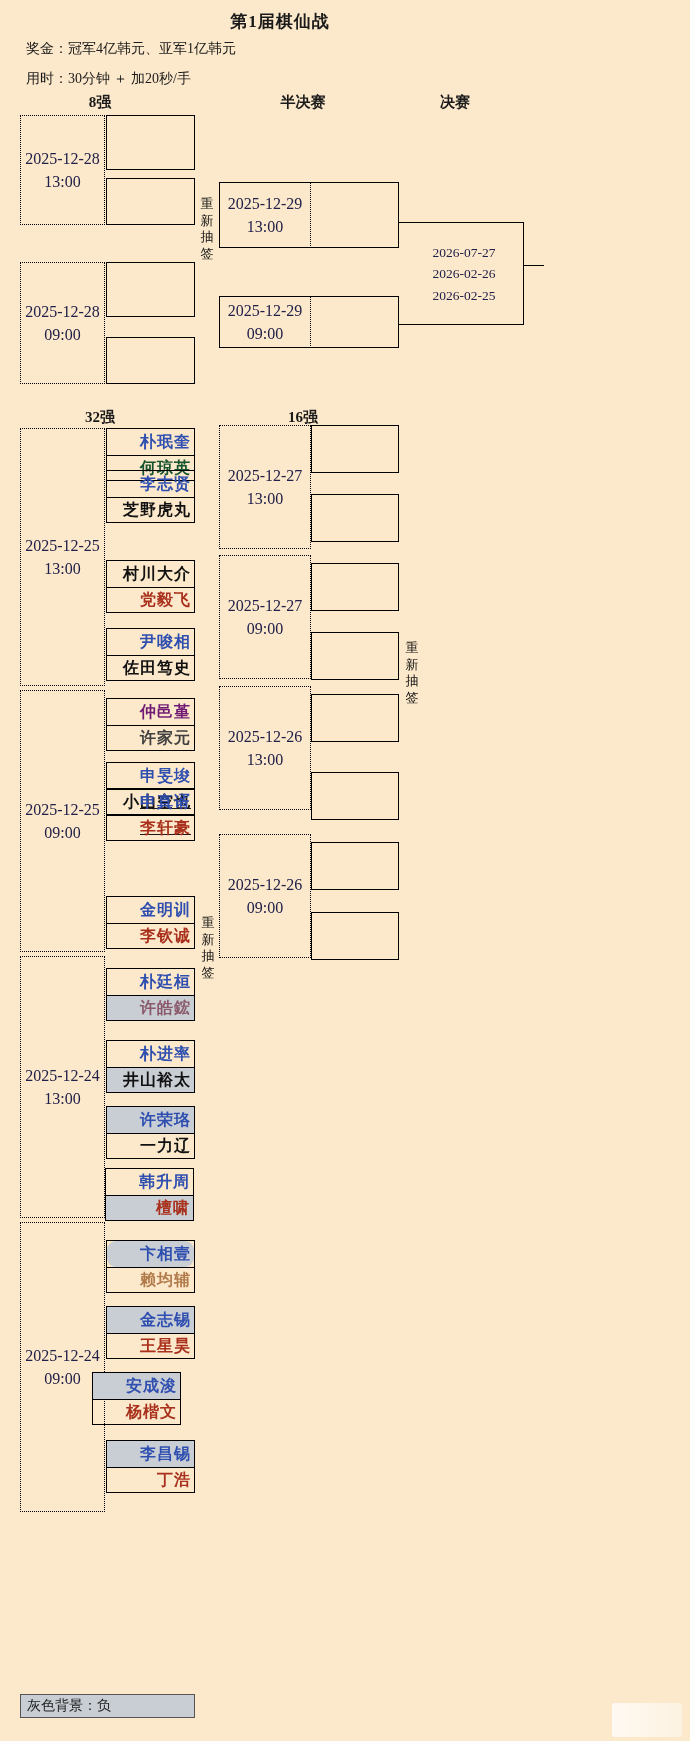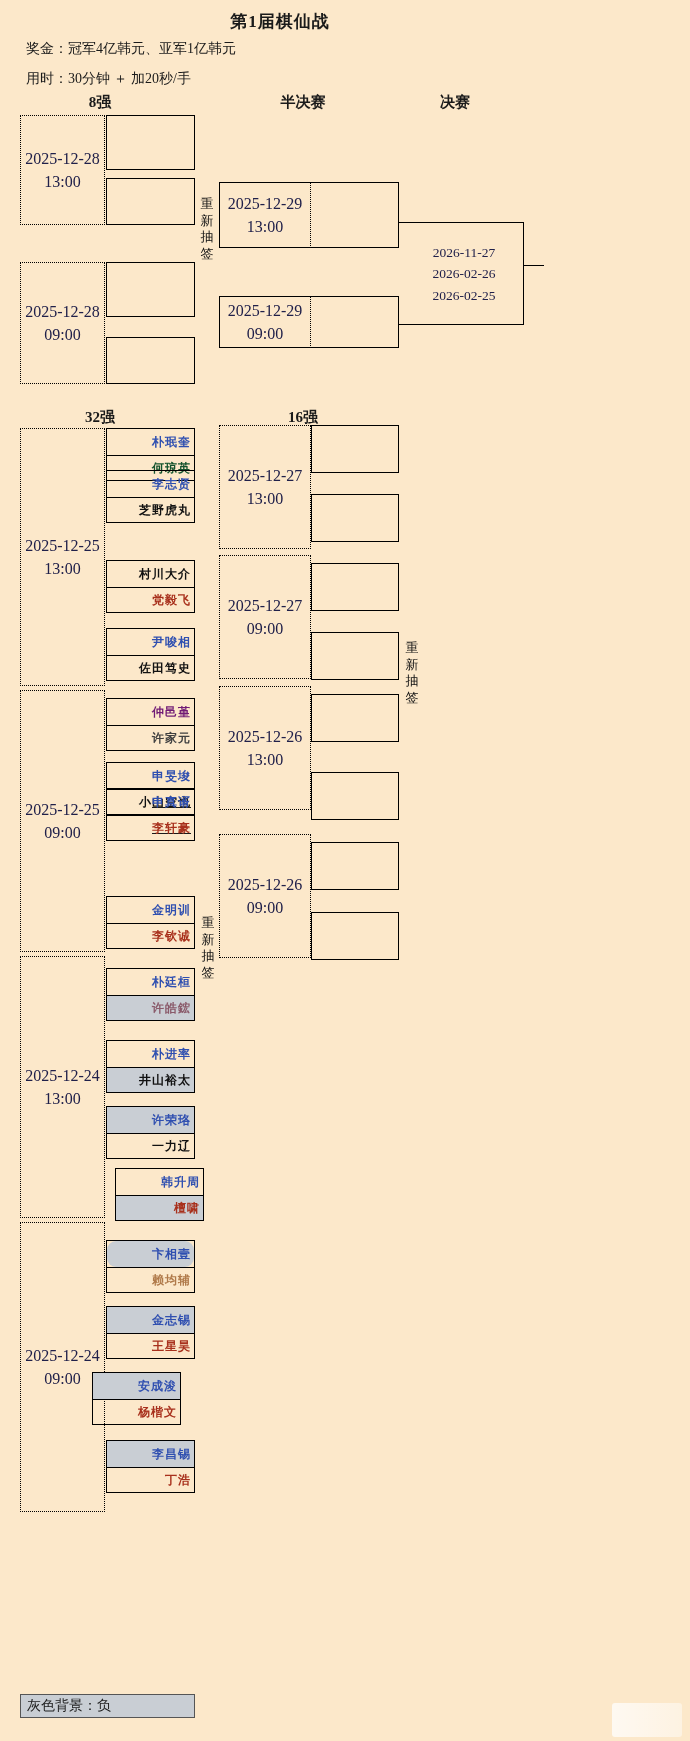--- a/index.html
+++ b/index.html
@@ -53,21 +53,21 @@
     position:absolute;display:flex;flex-direction:column;
     align-items:center;justify-content:center;
     font-size:13.5px;line-height:1.6;color:#20204a;
   }
 
   
   .match{position:absolute;box-sizing:border-box;border:1px solid #000;}
   .pl{
     box-sizing:border-box;height:50%;
     display:flex;align-items:center;justify-content:flex-end;
-    padding-right:3px;font-size:12px;font-weight:bold;
+    padding-right:3px;font-size:16px;font-weight:bold;
     letter-spacing:1px;line-height:1;
   }
   .pl.bot{border-top:1px solid #000;}
   .lost{background:#c9ced4;}
 
   
   .legend{
     position:absolute;box-sizing:border-box;
     background:#c9ced4;border:1px solid #555;
     font-size:14px;display:flex;align-items:center;
@@ -125,21 +125,21 @@
   <div class="box solid" style="left:219px;top:296px;width:180px;height:52px;"></div>
   <div class="box dt-right" style="left:219px;top:296px;width:92px;height:52px;"></div>
   <div class="datecell" style="left:219px;top:296px;width:92px;height:52px;">
     <span>2025-12-29</span>
     <span>09:00</span>
   </div>
 
   <div class="box ln-top ln-right ln-bot" style="left:399px;top:222px;width:125px;height:103px;"></div>
   <div class="box ln-top" style="left:524px;top:265px;width:20px;height:1px;"></div>
   <div class="finaldates" style="left:408px;top:228px;width:112px;height:92px;">
-    <span>2026-11-27</span>
+    <span>2026-07-27</span>
     <span>2026-02-26</span>
     <span>2026-02-25</span>
   </div>
 
   <div class="rh" style="left:55px;top:408px;width:90px;">32强</div>
   <div class="rh" style="left:258px;top:408px;width:90px;">16强</div>
 
   <div class="box dotted" style="left:20px;top:428px;width:85px;height:258px;"></div>
   <div class="datecell" style="left:20px;top:428px;width:85px;height:258px;">
     <span>2025-12-25</span>
@@ -202,21 +202,21 @@
         <div class="pl bot lost" style="color: rgb(138, 90, 106);">许皓鋐</div>
       </div>
       <div class="match" style="left: 106px; top: 1040px; width: 89px; height: 53px;">
         <div class="pl" style="color: rgb(47, 79, 176);">朴进率</div>
         <div class="pl bot lost" style="color: rgb(17, 17, 17);">井山裕太</div>
       </div>
       <div class="match" style="left: 106px; top: 1106px; width: 89px; height: 53px;">
         <div class="pl lost" style="color: rgb(47, 79, 176);">许荣珞</div>
         <div class="pl bot" style="color: rgb(17, 17, 17);">一力辽</div>
       </div>
-      <div class="match" style="left: 115px; top: 1168px; width: 89px; height: 53px;">
+      <div class="match" style="left: 105px; top: 1168px; width: 89px; height: 53px;">
         <div class="pl" style="color: rgb(47, 79, 176);">韩升周</div>
         <div class="pl bot lost" style="color: rgb(168, 48, 28);">檀啸</div>
       </div>
       <div class="match" style="left: 106px; top: 1240px; width: 89px; height: 53px;">
         <div class="pl lost" style="color: rgb(47, 79, 176); border-radius: 9px;">卞相壹</div>
         <div class="pl bot" style="color: rgb(176, 122, 74);">赖均辅</div>
       </div>
       <div class="match" style="left: 106px; top: 1306px; width: 89px; height: 53px;">
         <div class="pl lost" style="color: rgb(47, 79, 176);">金志锡</div>
         <div class="pl bot" style="color: rgb(168, 48, 28);">王星昊</div>

